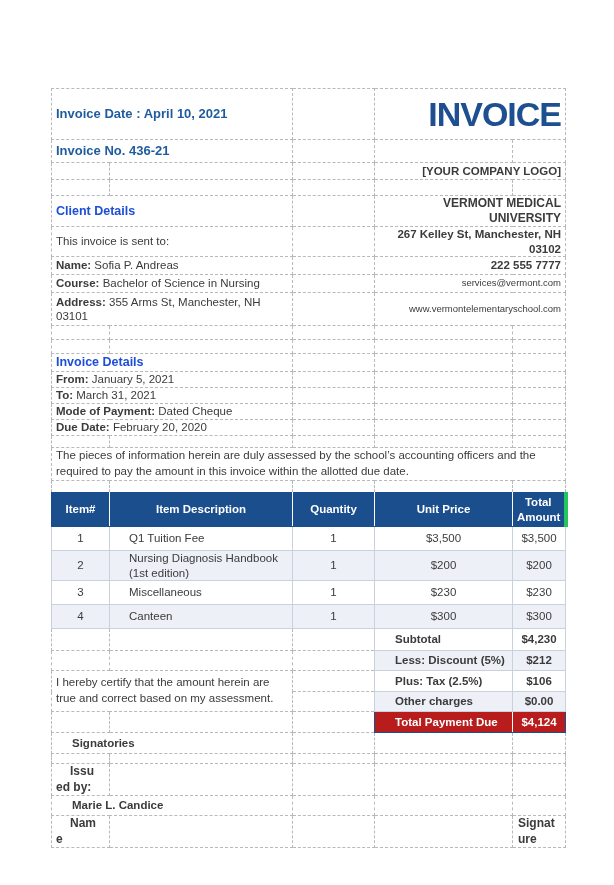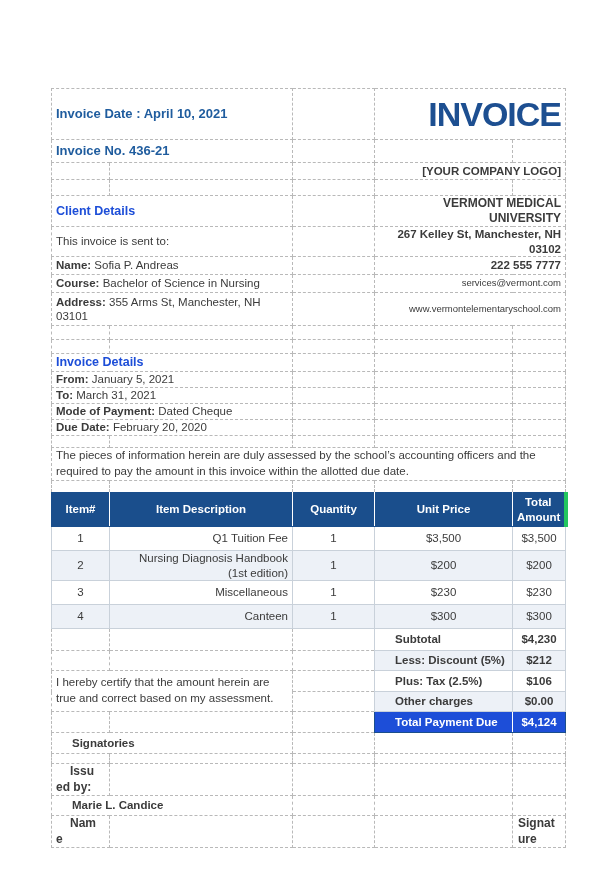--- a/index.html
+++ b/index.html
@@ -35,26 +35,26 @@
   .right { text-align: right; }
   .small { font-size: 9.5px; margin-top: 48px; }
   .wrap2 { line-height: 1.25; }
   .hdr {
     background: #1a4e8c; color: #ffffff; font-weight: bold;
     text-align: center; border: 1px solid #1a4e8c;
     border-right: 1px solid #ffffff; line-height: 1.25;
   }
   .hdr-last { border-right: 4px solid #22c55e; }
   .item { border: 1px solid #c9d1da; text-align: center; }
-  .desc { text-align: right; padding-left: 19px; }
+  .desc { text-align: left; padding-left: 19px; }
   .zebra { background: #edf1f7; }
   .tlabel { border: 1px solid #c9d1da; font-weight: bold; padding-left: 20px; }
   .tval { border: 1px solid #c9d1da; font-weight: bold; text-align: center; }
   .totalrow {
-    background: #1d4ed8; color: #ffffff; font-weight: bold;
+    background: #b91c1c; color: #ffffff; font-weight: bold;
     border: 1px solid #1a4e8c;
   }
   .totalrow-label { padding-left: 20px; border-right: 1px solid #ffffff; }
   .totalrow-val { text-align: center; }
   .indent { padding-left: 20px; }
   .certify { line-height: 1.35; vertical-align: middle; }
   .sig { font-weight: bold; font-size: 12px; }
   .wrapA { width: 40px; word-break: break-all; text-indent: 14px; line-height: 1.3; }
   .wrapE { width: 42px; word-break: break-all; margin: 0 auto; line-height: 1.3; }
 </style>

